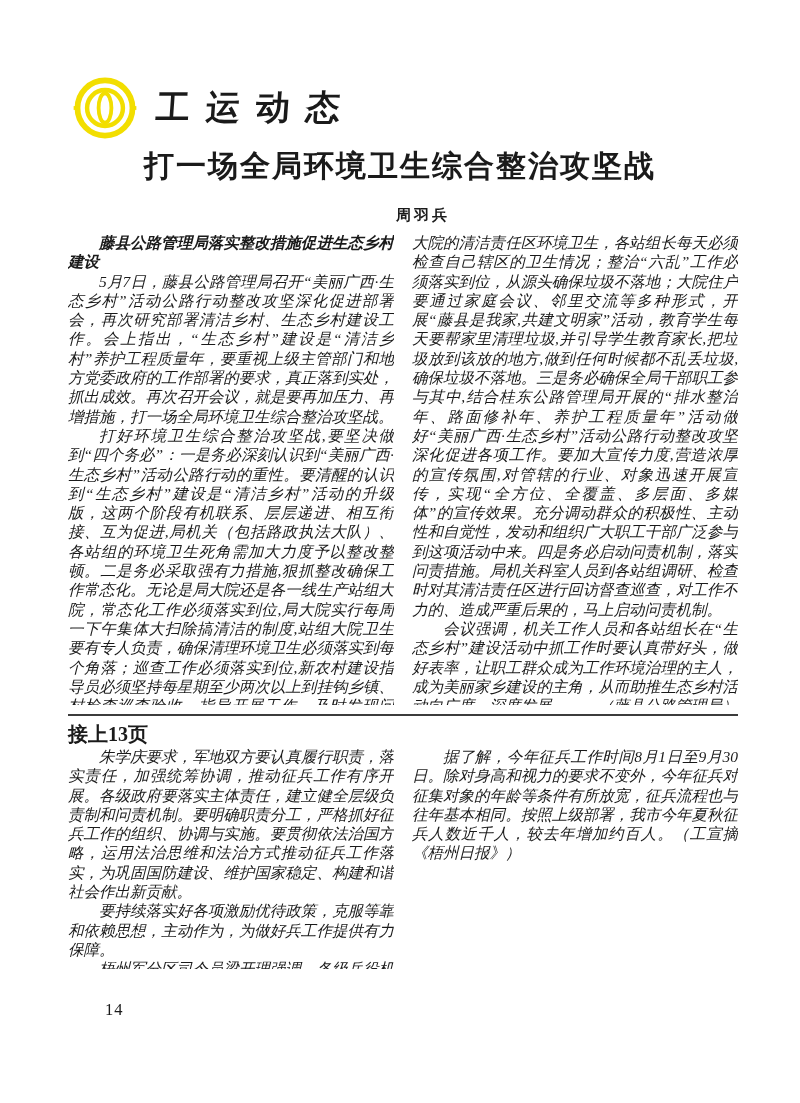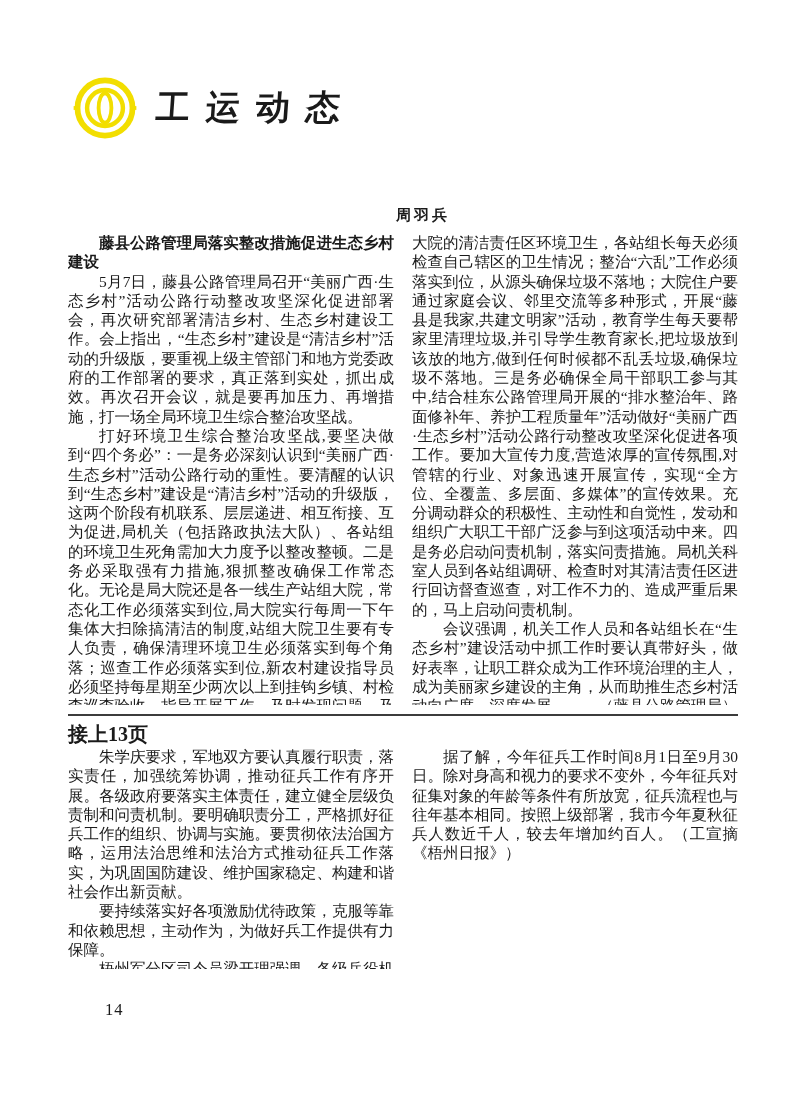--- a/index.html
+++ b/index.html
@@ -30,21 +30,21 @@
     font-size: 30px; font-weight: bold; letter-spacing: 2px;
     margin: 0;
   }
   .author {
     position: absolute; top: 206px; left: 0; width: 100%;
     text-align: center;
     font-size: 15px; font-weight: bold; letter-spacing: 3px; padding-left: 23px;
   }
   .columns {
     position: absolute; left: 68px; width: 670px;
-    display: flex; gap: 18px;
+    display: flex; gap: 18px; font-style: italic;
   }
   .columns.article1 { top: 233px; height: 472px; }
   .columns.cont     { top: 747px; height: 222px; }
   .col {
     width: 329px; overflow: hidden;
     text-align: justify;
     font-size: 15.5px; line-height: 19.3px;
   }
   .col p { margin: 0; }
   .col p.indent { text-indent: 2em; }
@@ -75,26 +75,27 @@
           <circle cx="50" cy="50" r="28" stroke-width="7"></circle>
           <ellipse cx="50" cy="50" rx="10" ry="23" stroke-width="6"></ellipse>
           <line x1="1" y1="50" x2="11" y2="50" stroke-width="6"></line>
           <line x1="89" y1="50" x2="99" y2="50" stroke-width="6"></line>
         </g>
       </svg>
     </span>
     <span class="masthead-text">工运动态</span>
   </header>
 
+  <h1 class="title">打一场全局环境卫生综合整治攻坚战</h1>
   <div class="author">周羽兵</div>
 
   <section class="columns article1">
     <div class="col">
       <p class="bold indent">藤县公路管理局落实整改措施促进生态乡村建设</p>
-      <p class="indent">5月7日，藤县公路管理局召开“美丽广西·生态乡村”活动公路行动整改攻坚深化促进部署会，再次研究部署清洁乡村、生态乡村建设工作。会上指出，“生态乡村”建设是“清洁乡村”活动的升级版，要重视上级主管部门和地方党委政府的工作部署的要求，真正落到实处，抓出成效。再次召开会议，就是要再加压力、再增措施，打一场全局环境卫生综合整治攻坚战。</p>
+      <p class="indent">5月7日，藤县公路管理局召开“美丽广西·生态乡村”活动公路行动整改攻坚深化促进部署会，再次研究部署清洁乡村、生态乡村建设工作。会上指出，“生态乡村”建设是“清洁乡村”养护工程质量年，要重视上级主管部门和地方党委政府的工作部署的要求，真正落到实处，抓出成效。再次召开会议，就是要再加压力、再增措施，打一场全局环境卫生综合整治攻坚战。</p>
       <p class="indent">打好环境卫生综合整治攻坚战,要坚决做到“四个务必”：一是务必深刻认识到“美丽广西·生态乡村”活动公路行动的重性。要清醒的认识到“生态乡村”建设是“清洁乡村”活动的升级版，这两个阶段有机联系、层层递进、相互衔接、互为促进,局机关（包括路政执法大队）、各站组的环境卫生死角需加大力度予以整改整顿。二是务必采取强有力措施,狠抓整改确保工作常态化。无论是局大院还是各一线生产站组大院，常态化工作必须落实到位,局大院实行每周一下午集体大扫除搞清洁的制度,站组大院卫生要有专人负责，确保清理环境卫生必须落实到每个角落；巡查工作必须落实到位,新农村建设指导员必须坚持每星期至少两次以上到挂钩乡镇、村检查巡查验收，指导开展工作，及时发现问题，及时整改；大院管理室监督好机关</p>
     </div>
     <div class="col">
       <p>大院的清洁责任区环境卫生，各站组长每天必须检查自己辖区的卫生情况；整治“六乱”工作必须落实到位，从源头确保垃圾不落地；大院住户要通过家庭会议、邻里交流等多种形式，开展“藤县是我家,共建文明家”活动，教育学生每天要帮家里清理垃圾,并引导学生教育家长,把垃圾放到该放的地方,做到任何时候都不乱丢垃圾,确保垃圾不落地。三是务必确保全局干部职工参与其中,结合桂东公路管理局开展的“排水整治年、路面修补年、养护工程质量年”活动做好“美丽广西·生态乡村”活动公路行动整改攻坚深化促进各项工作。要加大宣传力度,营造浓厚的宣传氛围,对管辖的行业、对象迅速开展宣传，实现“全方位、全覆盖、多层面、多媒体”的宣传效果。充分调动群众的积极性、主动性和自觉性，发动和组织广大职工干部广泛参与到这项活动中来。四是务必启动问责机制，落实问责措施。局机关科室人员到各站组调研、检查时对其清洁责任区进行回访督查巡查，对工作不力的、造成严重后果的，马上启动问责机制。</p>
       <p class="indent">会议强调，机关工作人员和各站组长在“生态乡村”建设活动中抓工作时要认真带好头，做好表率，让职工群众成为工作环境治理的主人，成为美丽家乡建设的主角，从而助推生态乡村活动向广度、深度发展。　　（藤县公路管理局）</p>
     </div>
   </section>
 
   <hr class="divider">
 

